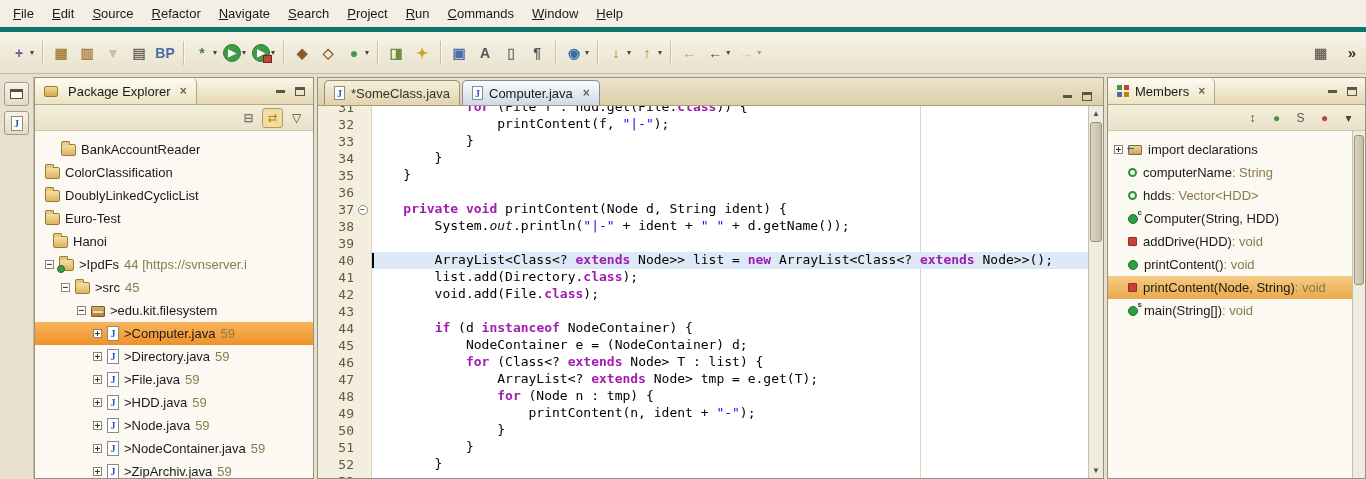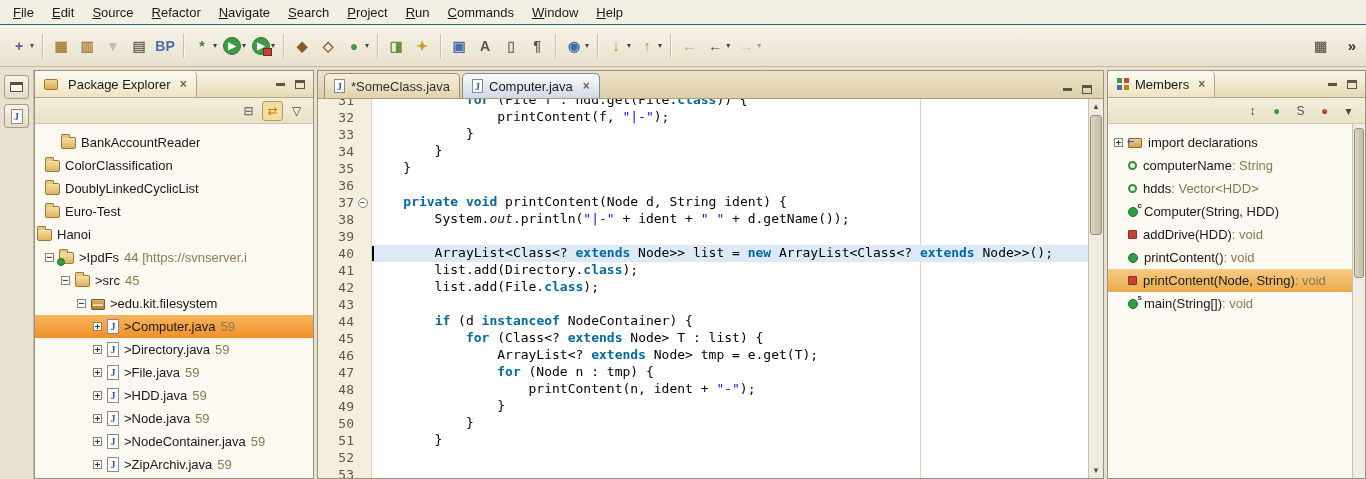--- a/index.html
+++ b/index.html
@@ -1,21 +1,21 @@
 <!DOCTYPE html>
 <html><head>
 <meta charset="utf-8">
 <style>
 *{margin:0;padding:0;box-sizing:border-box}
 html,body{width:1366px;height:479px;overflow:hidden}
 body{font-family:"Liberation Sans",sans-serif;font-size:13px;color:#1a1a1a;background:#ece6d6}
 .app{width:1366px;height:479px;display:flex;flex-direction:column;overflow:hidden}
 
 
-.menubar{height:25px;display:flex;align-items:center;background:#f3efe4;border-bottom:1px solid #0f766e;padding-left:4px}
+.menubar{height:32px;display:flex;align-items:center;background:#f3efe4;border-bottom:5px solid #0f766e;padding-left:4px}
 .menu-item{display:inline-block;padding:3px 9px;cursor:default}
 .menu-item::first-letter{text-decoration:underline}
 
 
 .toolbar{height:42px;display:flex;align-items:center;background:linear-gradient(#f7f3e8,#e8e1cd);border-bottom:1px solid #c4baa1;padding:0 6px}
 .tb-left{display:flex;align-items:center;flex:1;overflow:hidden}
 .tb-right{display:flex;align-items:center}
 .tb-btn{height:28px;display:flex;align-items:center;padding:0 3px;border-radius:3px}
 .tb-btn.dis{opacity:.45}
 .tb-ic{width:20px;height:20px;display:flex;align-items:center;justify-content:center;font-size:14px;font-weight:bold;position:relative}
@@ -76,21 +76,21 @@
 .gutter{width:54px;flex:none;background:#f3eedd;border-right:1px solid #ddd3ba}
 .grow{height:17px;display:flex;align-items:center}
 .gnum{width:36px;text-align:right;color:#5f5a45;font:13px "DejaVu Sans Mono",monospace}
 .gfold{width:17px;display:flex;align-items:center;justify-content:center}
 .fold-minus{width:10px;height:10px;border:1px solid #8a8577;border-radius:50%;background:#fff;color:#555;font:bold 8px/8px "DejaVu Sans Mono",monospace;text-align:center}
 .codewrap{flex:1;position:relative;background:#fff}
 .marginline{position:absolute;left:548px;top:0;bottom:0;width:1px;background:#ded5c0}
 .code-line{height:17px;white-space:pre;font:13px "DejaVu Sans Mono",monospace;position:relative}
 .code-line.cur{background:#dde9f6}
 .caret{position:absolute;left:0;top:1px;width:2px;height:15px;background:#000}
-.sg-k{color:#0369a1;font-weight:bold}
+.sg-k{color:#a21caf;font-weight:bold}
 .sg-s{color:#2a00ff}
 .sg-f{color:#0f172a;font-style:italic}
 .sg-p{color:#000}
 .vscroll{width:15px;flex:none;background:#eeebe0;border-left:1px solid #c9c0ab;position:relative}
 .sb-arrow{height:15px;font-size:8px;color:#55503f;text-align:center;line-height:15px}
 .sb-arrow.bottom{position:absolute;bottom:0;left:0;right:0}
 .sb-thumb{position:absolute;left:1px;right:1px;top:16px;height:120px;background:linear-gradient(90deg,#dcd5c2,#c6bca3);border:1px solid #9a917c;border-radius:3px}
 .mem-sb{width:13px;flex:none;background:#eeebe0;border-left:1px solid #c9c0ab;position:relative}
 .mem-sb .sb-thumb{top:4px;height:150px}
 
@@ -282,21 +282,21 @@
             <span class="tlabel">ColorClassification</span>
           </div>
           <div class="trow" style="padding-left: 10px;">
             <span class="ticn icn-folder"></span>
             <span class="tlabel">DoublyLinkedCyclicList</span>
           </div>
           <div class="trow" style="padding-left: 10px;">
             <span class="ticn icn-folder"></span>
             <span class="tlabel">Euro-Test</span>
           </div>
-          <div class="trow" style="padding-left: 2px;">
+          <div class="trow" style="padding-left: 18px;">
             <span class="ticn icn-folder"></span>
             <span class="tlabel">Hanoi</span>
           </div>
           <div class="trow" style="padding-left: 10px;">
             <span class="exp">−</span>
             <span class="ticn icn-project"></span>
             <span class="svn">&gt; </span>
             <span class="tlabel">IpdFs</span>
             <span class="deco">44 [https://svnserver.i</span>
           </div>
@@ -493,23 +493,24 @@
                   <div class="code-line"><span class="sg-p">                printContent(f, </span><span class="sg-s">"|-"</span><span class="sg-p">);</span></div>
                   <div class="code-line"><span class="sg-p">            }</span></div>
                   <div class="code-line"><span class="sg-p">        }</span></div>
                   <div class="code-line"><span class="sg-p">    }</span></div>
                   <div class="code-line"></div>
                   <div class="code-line"><span class="sg-p">    </span><span class="sg-k">private</span><span class="sg-p"> </span><span class="sg-k">void</span><span class="sg-p"> printContent(Node d, String ident) {</span></div>
                   <div class="code-line"><span class="sg-p">        System.</span><span class="sg-f">out</span><span class="sg-p">.println(</span><span class="sg-s">"|-"</span><span class="sg-p"> + ident + </span><span class="sg-s">" "</span><span class="sg-p"> + d.getName());</span></div>
                   <div class="code-line"></div>
                   <div class="code-line cur"><span class="sg-p">        ArrayList&lt;Class&lt;? </span><span class="sg-k">extends</span><span class="sg-p"> Node&gt;&gt; list = </span><span class="sg-k">new</span><span class="sg-p"> ArrayList&lt;Class&lt;? </span><span class="sg-k">extends</span><span class="sg-p"> Node&gt;&gt;();</span><span class="caret"></span></div>
                   <div class="code-line"><span class="sg-p">        list.add(Directory.</span><span class="sg-k">class</span><span class="sg-p">);</span></div>
-                  <div class="code-line"><span class="sg-p">        list.add(File.</span><span class="sg-k">class</span><span class="sg-p">);</span></div>
+                  <div class="code-line"><span class="sg-p">        void.add(File.</span><span class="sg-k">class</span><span class="sg-p">);</span></div>
                   <div class="code-line"></div>
                   <div class="code-line"><span class="sg-p">        </span><span class="sg-k">if</span><span class="sg-p"> (d </span><span class="sg-k">instanceof</span><span class="sg-p"> NodeContainer) {</span></div>
+                  <div class="code-line"><span class="sg-p">            NodeContainer e = (NodeContainer) d;</span></div>
                   <div class="code-line"><span class="sg-p">            </span><span class="sg-k">for</span><span class="sg-p"> (Class&lt;? </span><span class="sg-k">extends</span><span class="sg-p"> Node&gt; T : list) {</span></div>
                   <div class="code-line"><span class="sg-p">                ArrayList&lt;? </span><span class="sg-k">extends</span><span class="sg-p"> Node&gt; tmp = e.get(T);</span></div>
                   <div class="code-line"><span class="sg-p">                </span><span class="sg-k">for</span><span class="sg-p"> (Node n : tmp) {</span></div>
                   <div class="code-line"><span class="sg-p">                    printContent(n, ident + </span><span class="sg-s">"-"</span><span class="sg-p">);</span></div>
                   <div class="code-line"><span class="sg-p">                }</span></div>
                   <div class="code-line"><span class="sg-p">            }</span></div>
                   <div class="code-line"><span class="sg-p">        }</span></div>
                 </div>
             </div>
           </div>

